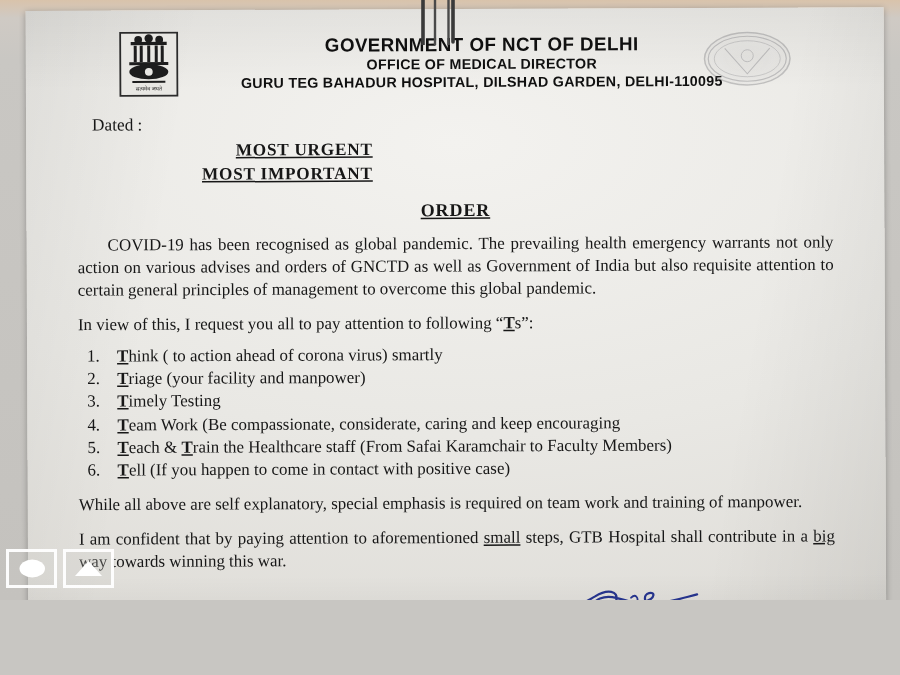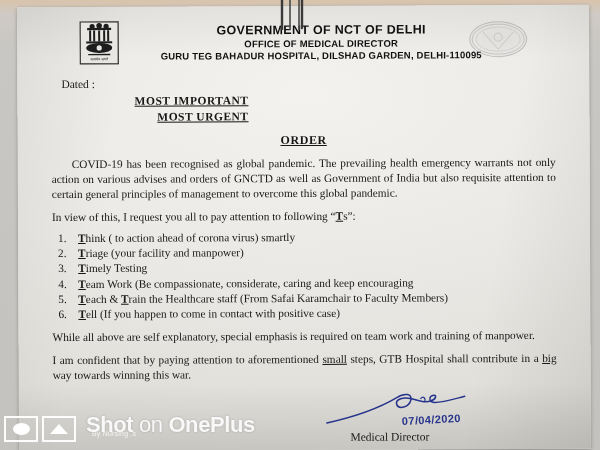--- a/index.html
+++ b/index.html
@@ -8,21 +8,21 @@
     width: 600px;
     height: 450px;
     overflow: hidden;
     font-family: "Liberation Serif", serif;
     background: #c8c6c2;
   }
 
   #scene {
     position: relative;
     width: 600px;
-    height: 450px;
+    height: 400px;
     overflow: hidden;
     background: linear-gradient(180deg,#d9c3ab 0%, #cfcac4 3%, #c9c7c3 10%, #c4c2be 100%);
   }
 
   
   #paper {
     position: absolute;
     left: 18px;
     top: 6px;
     width: 572px;
@@ -224,22 +224,22 @@
             <path d="M13 10 L28 27 L43 10" fill="none" stroke="#6a6a70" stroke-width=".7"></path>
             <circle cx="28" cy="15" r="4" fill="none" stroke="#6a6a70" stroke-width=".6"></circle>
           </svg>
         </div>
       </div>
 
       <div class="meta-row">
         <div class="dated-col">
           <div class="dated">Dated :</div>
           <div class="urgent-block">
+            <div>MOST URGENT</div>
             <div>MOST IMPORTANT</div>
-            <div>MOST URGENT</div>
           </div>
         </div>
       </div>
 
       <div class="order-title">ORDER</div>
 
       <div class="para indent">COVID-19 has been recognised as global pandemic.  The prevailing health emergency warrants not only action on various advises and orders of GNCTD as well as Government of India but also requisite attention to certain general principles of management to overcome this global pandemic.</div>
 
       <div class="para">
         <span>In view of this, I request you all to pay attention to following “</span><b><u>T</u></b><span>s”:</span>

